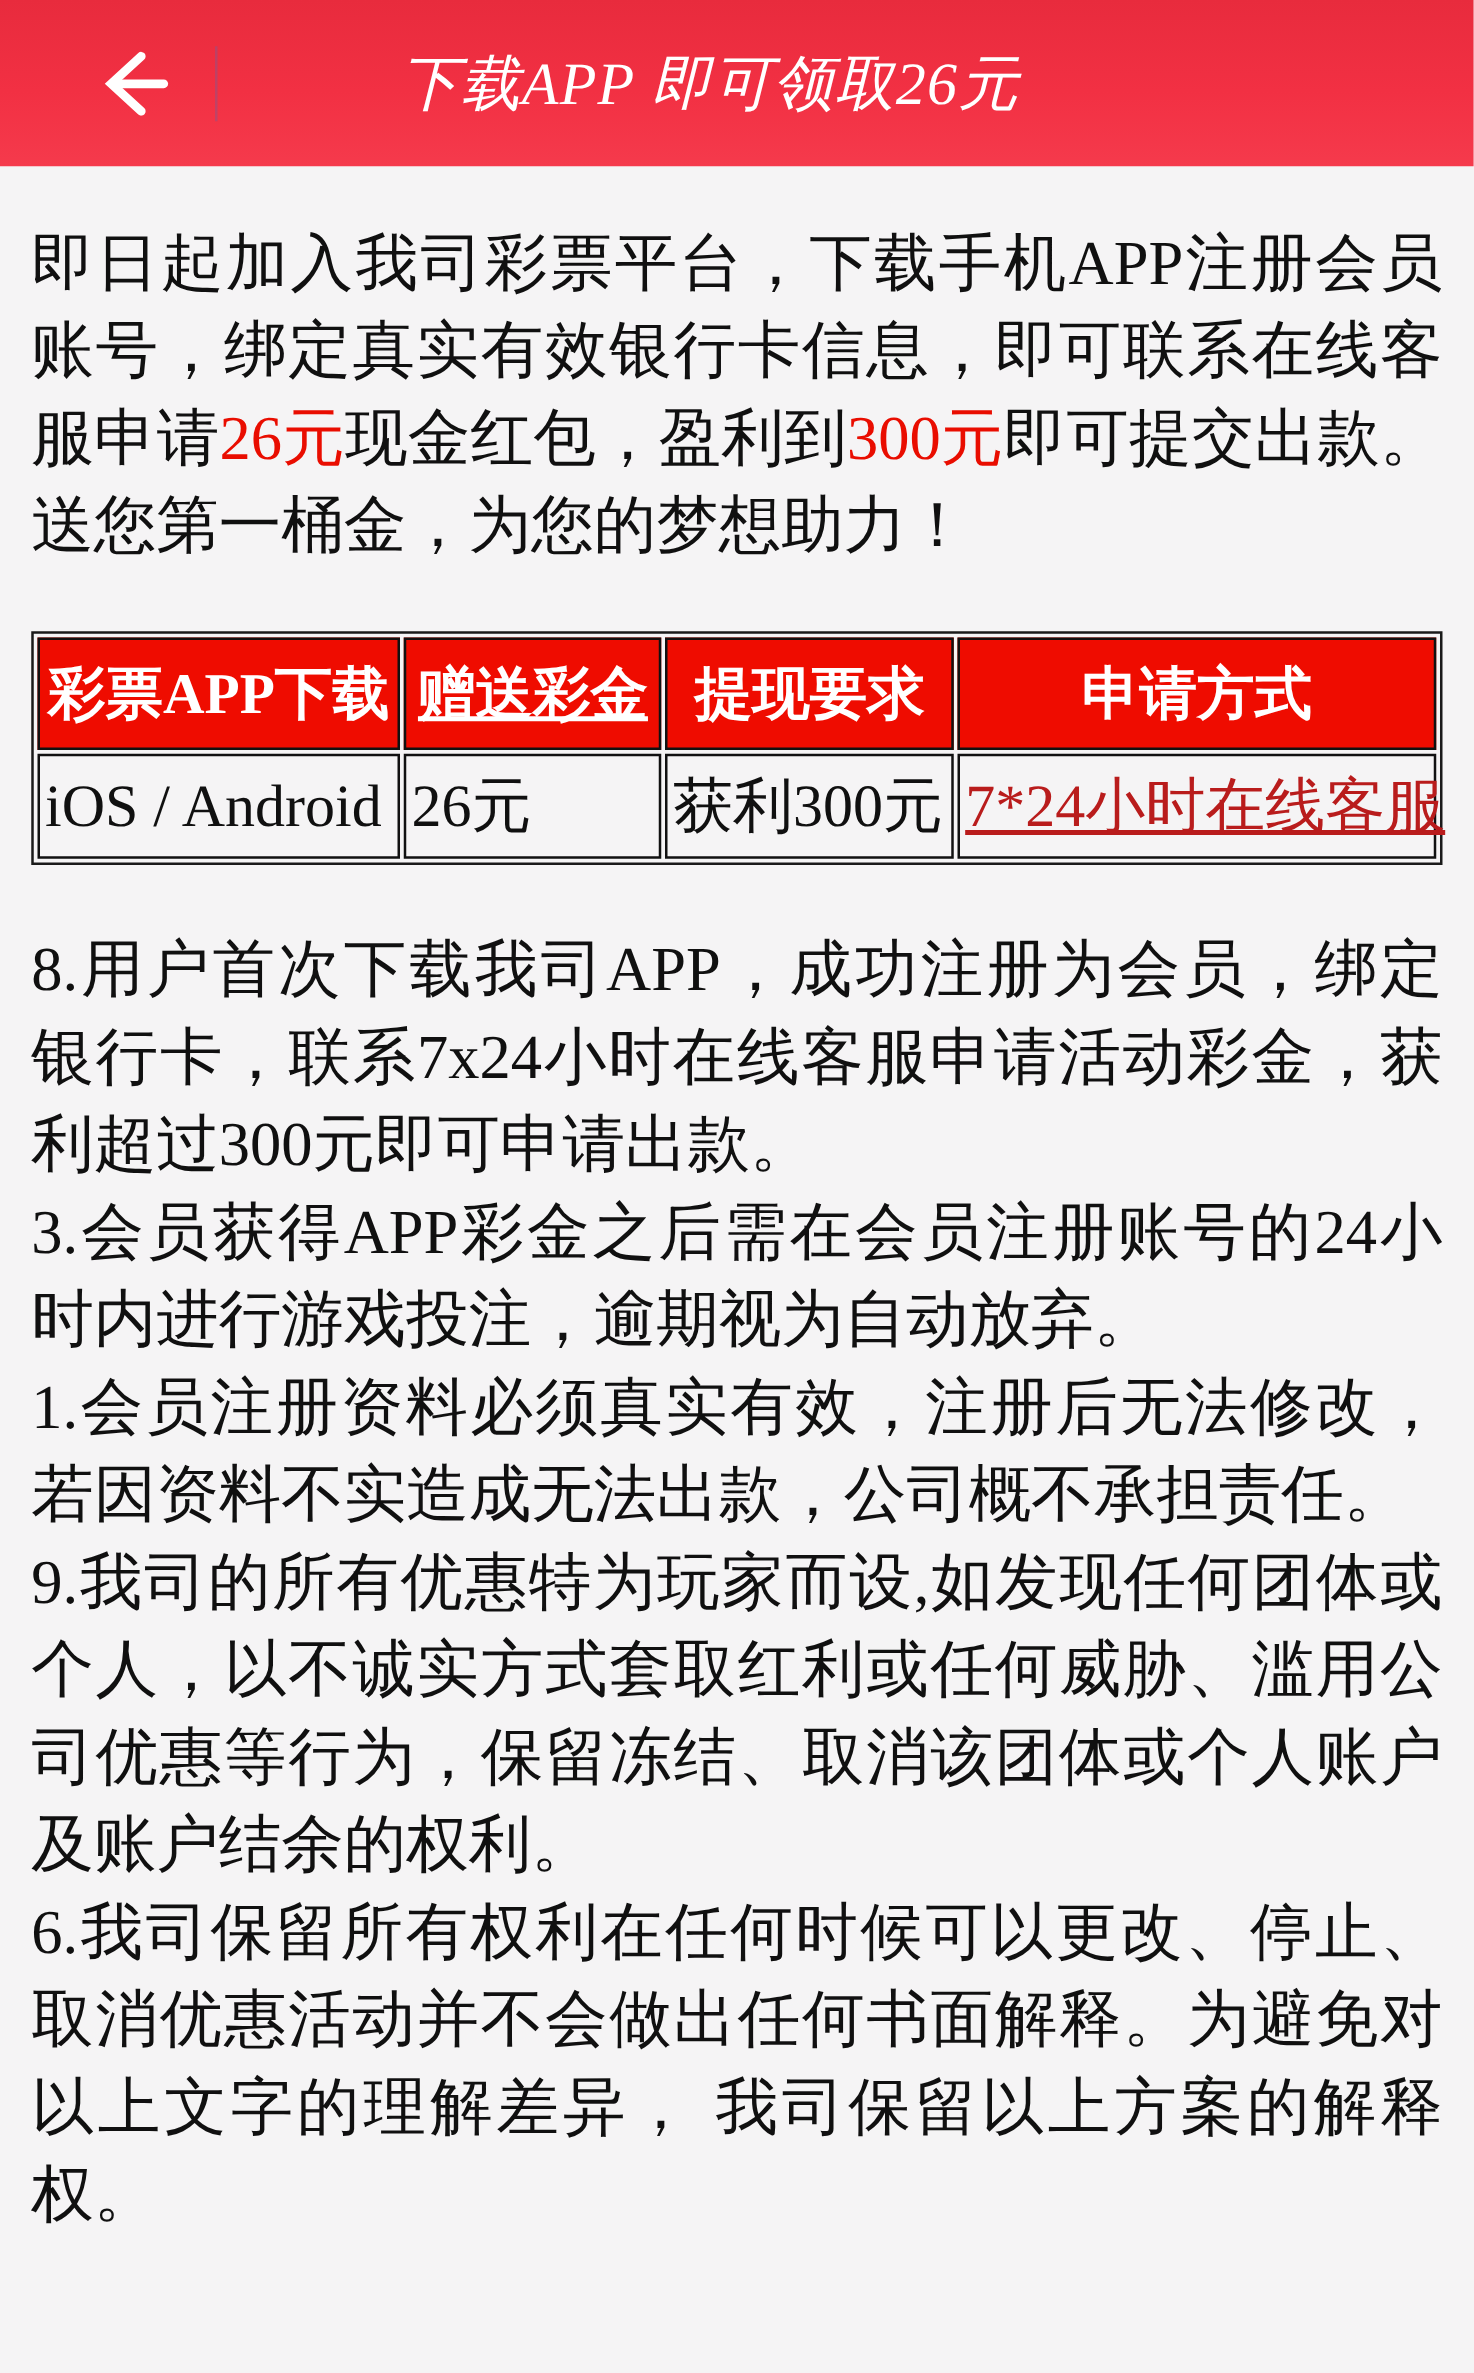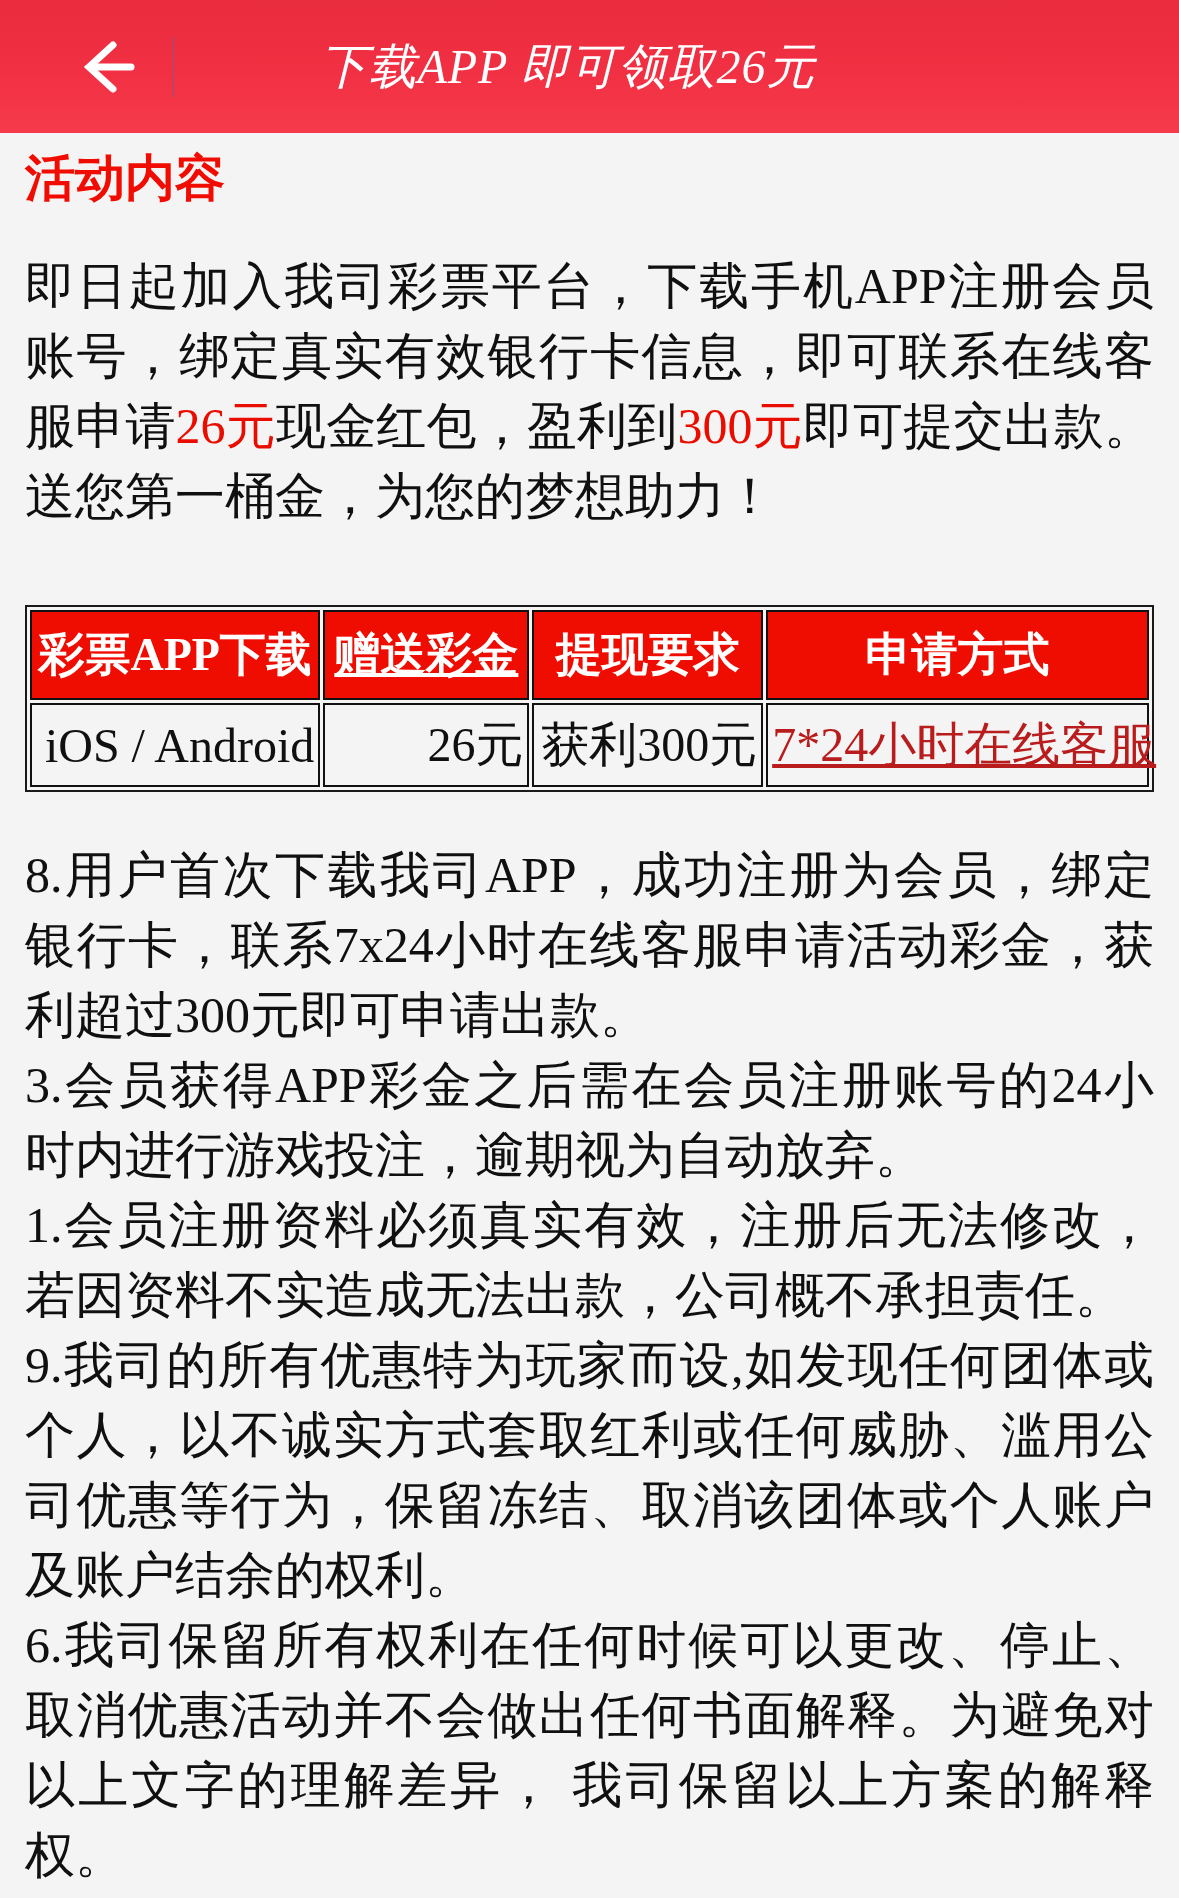--- a/index.html
+++ b/index.html
@@ -50,41 +50,41 @@
   }
   .intro{
     margin:42px 0 0 0;
     font-size:50px;
     line-height:70px;
     text-align:justify;
   }
   .hl-red{color:#e90d00;}
   
   .promo-table{
-    margin-top:74px;
+    margin-top:50px;
     width:100%;
     border:2px solid #1a1a1a;
     border-spacing:3px;
     border-collapse:separate;
     table-layout:fixed;
   }
   .promo-table th{
     background:#ef0c00;
     color:#ffffff;
     font-weight:bold;
     font-size:46px;
     padding:12px 4px;
     border:2px solid #111111;
     text-align:center;
   }
   .promo-table td{
     font-size:48px;
     padding:8px 4px;
     border:2px solid #111111;
-    text-align:right;
+    text-align:left;
     background:#f5f4f5;
   }
   .col-1{width:26.2%;} .col-2{width:18.3%;text-decoration:underline;} .col-3{width:20.6%;} .col-4{width:34.9%;}
   .promo-table a{
     color:#b91c1c;
     white-space:nowrap;
   }
   
   .rules{margin-top:48px;}
   .rule{
@@ -105,21 +105,20 @@
         <line x1="17" y1="34" x2="58" y2="34" stroke="#ffffff" stroke-width="7" stroke-linecap="round"></line>
       </svg>
     </span>
   </button>
   <span class="header-divider"></span>
   <div class="page-title">下载APP 即可领取26元</div>
 </header>
 
 <main class="content">
 
-  <h2 class="section-heading">活动内容</h2>
 
   <p class="intro"><span>即日起加入我司彩票平台，下载手机APP注册会员账号，绑定真实有效银行卡信息，即可联系在线客服申请</span><span class="hl-red">26元</span><span>现金红包，盈利到</span><span class="hl-red">300元</span><span>即可提交出款。送您第一桶金，为您的梦想助力！</span></p>
 
   <table class="promo-table">
     <thead>
       <tr>
         <th class="col-1">彩票APP下载</th>
         <th class="col-2">赠送彩金</th>
         <th class="col-3">提现要求</th>
         <th class="col-4">申请方式</th>

